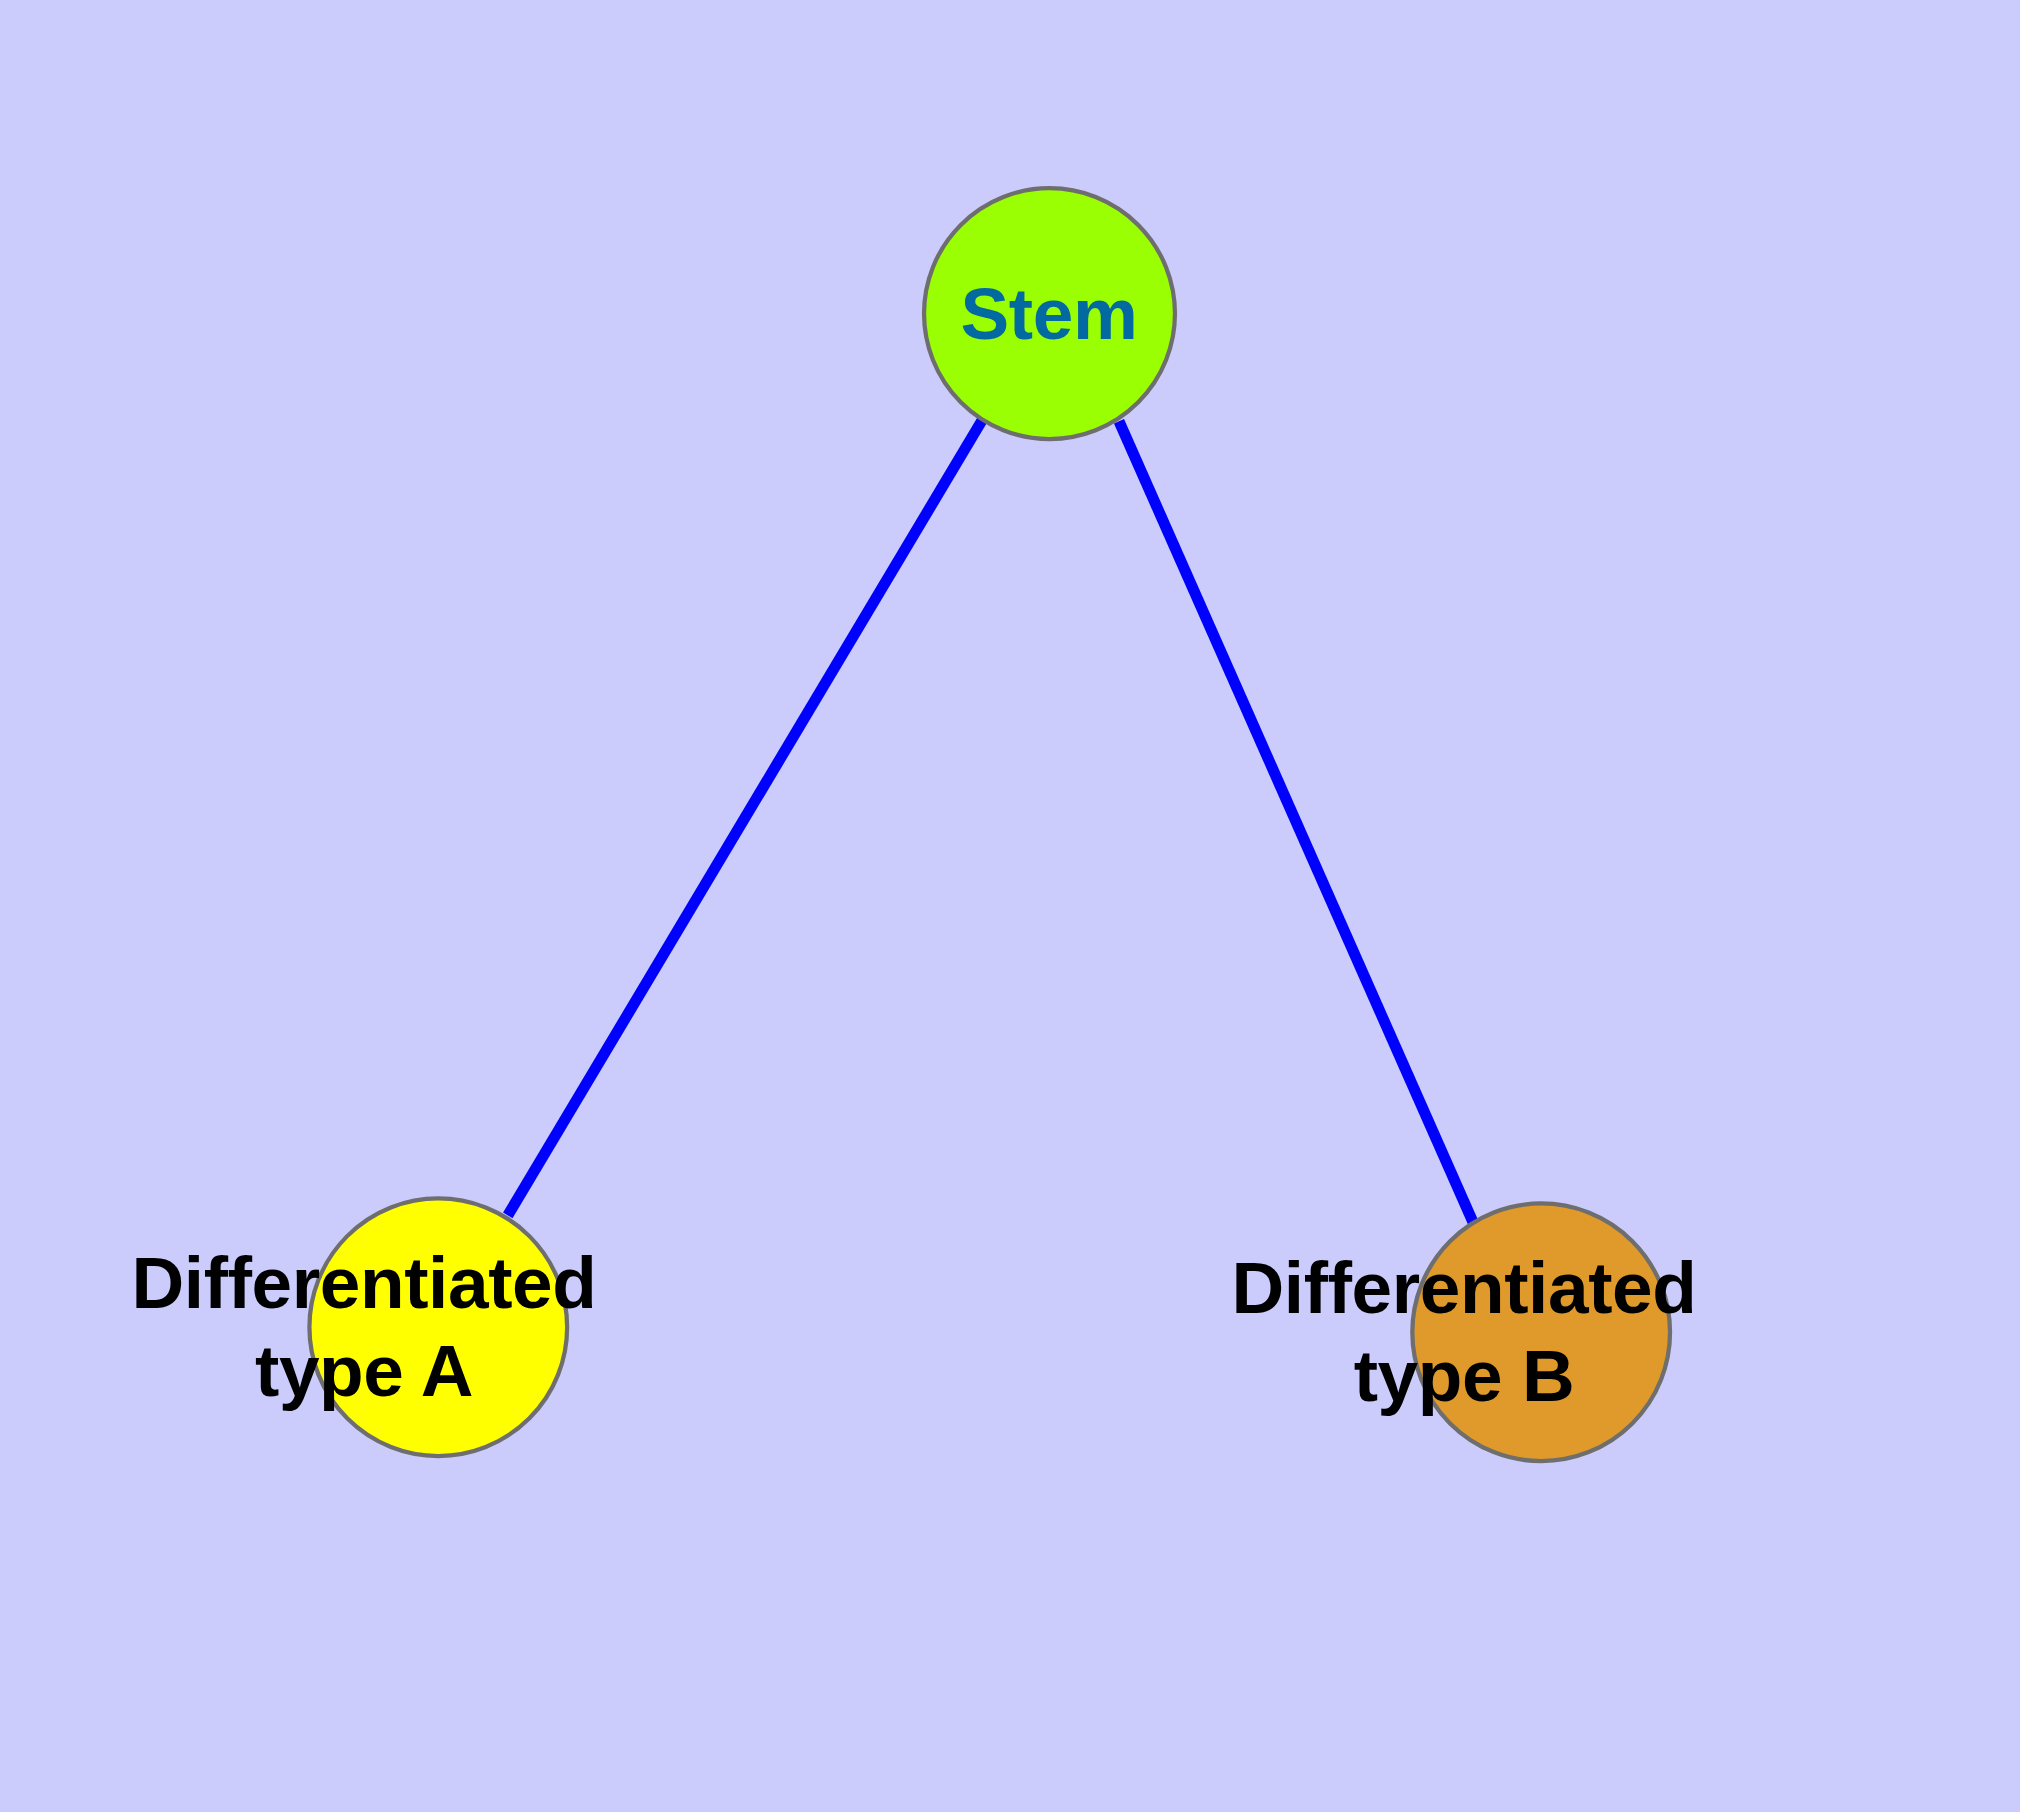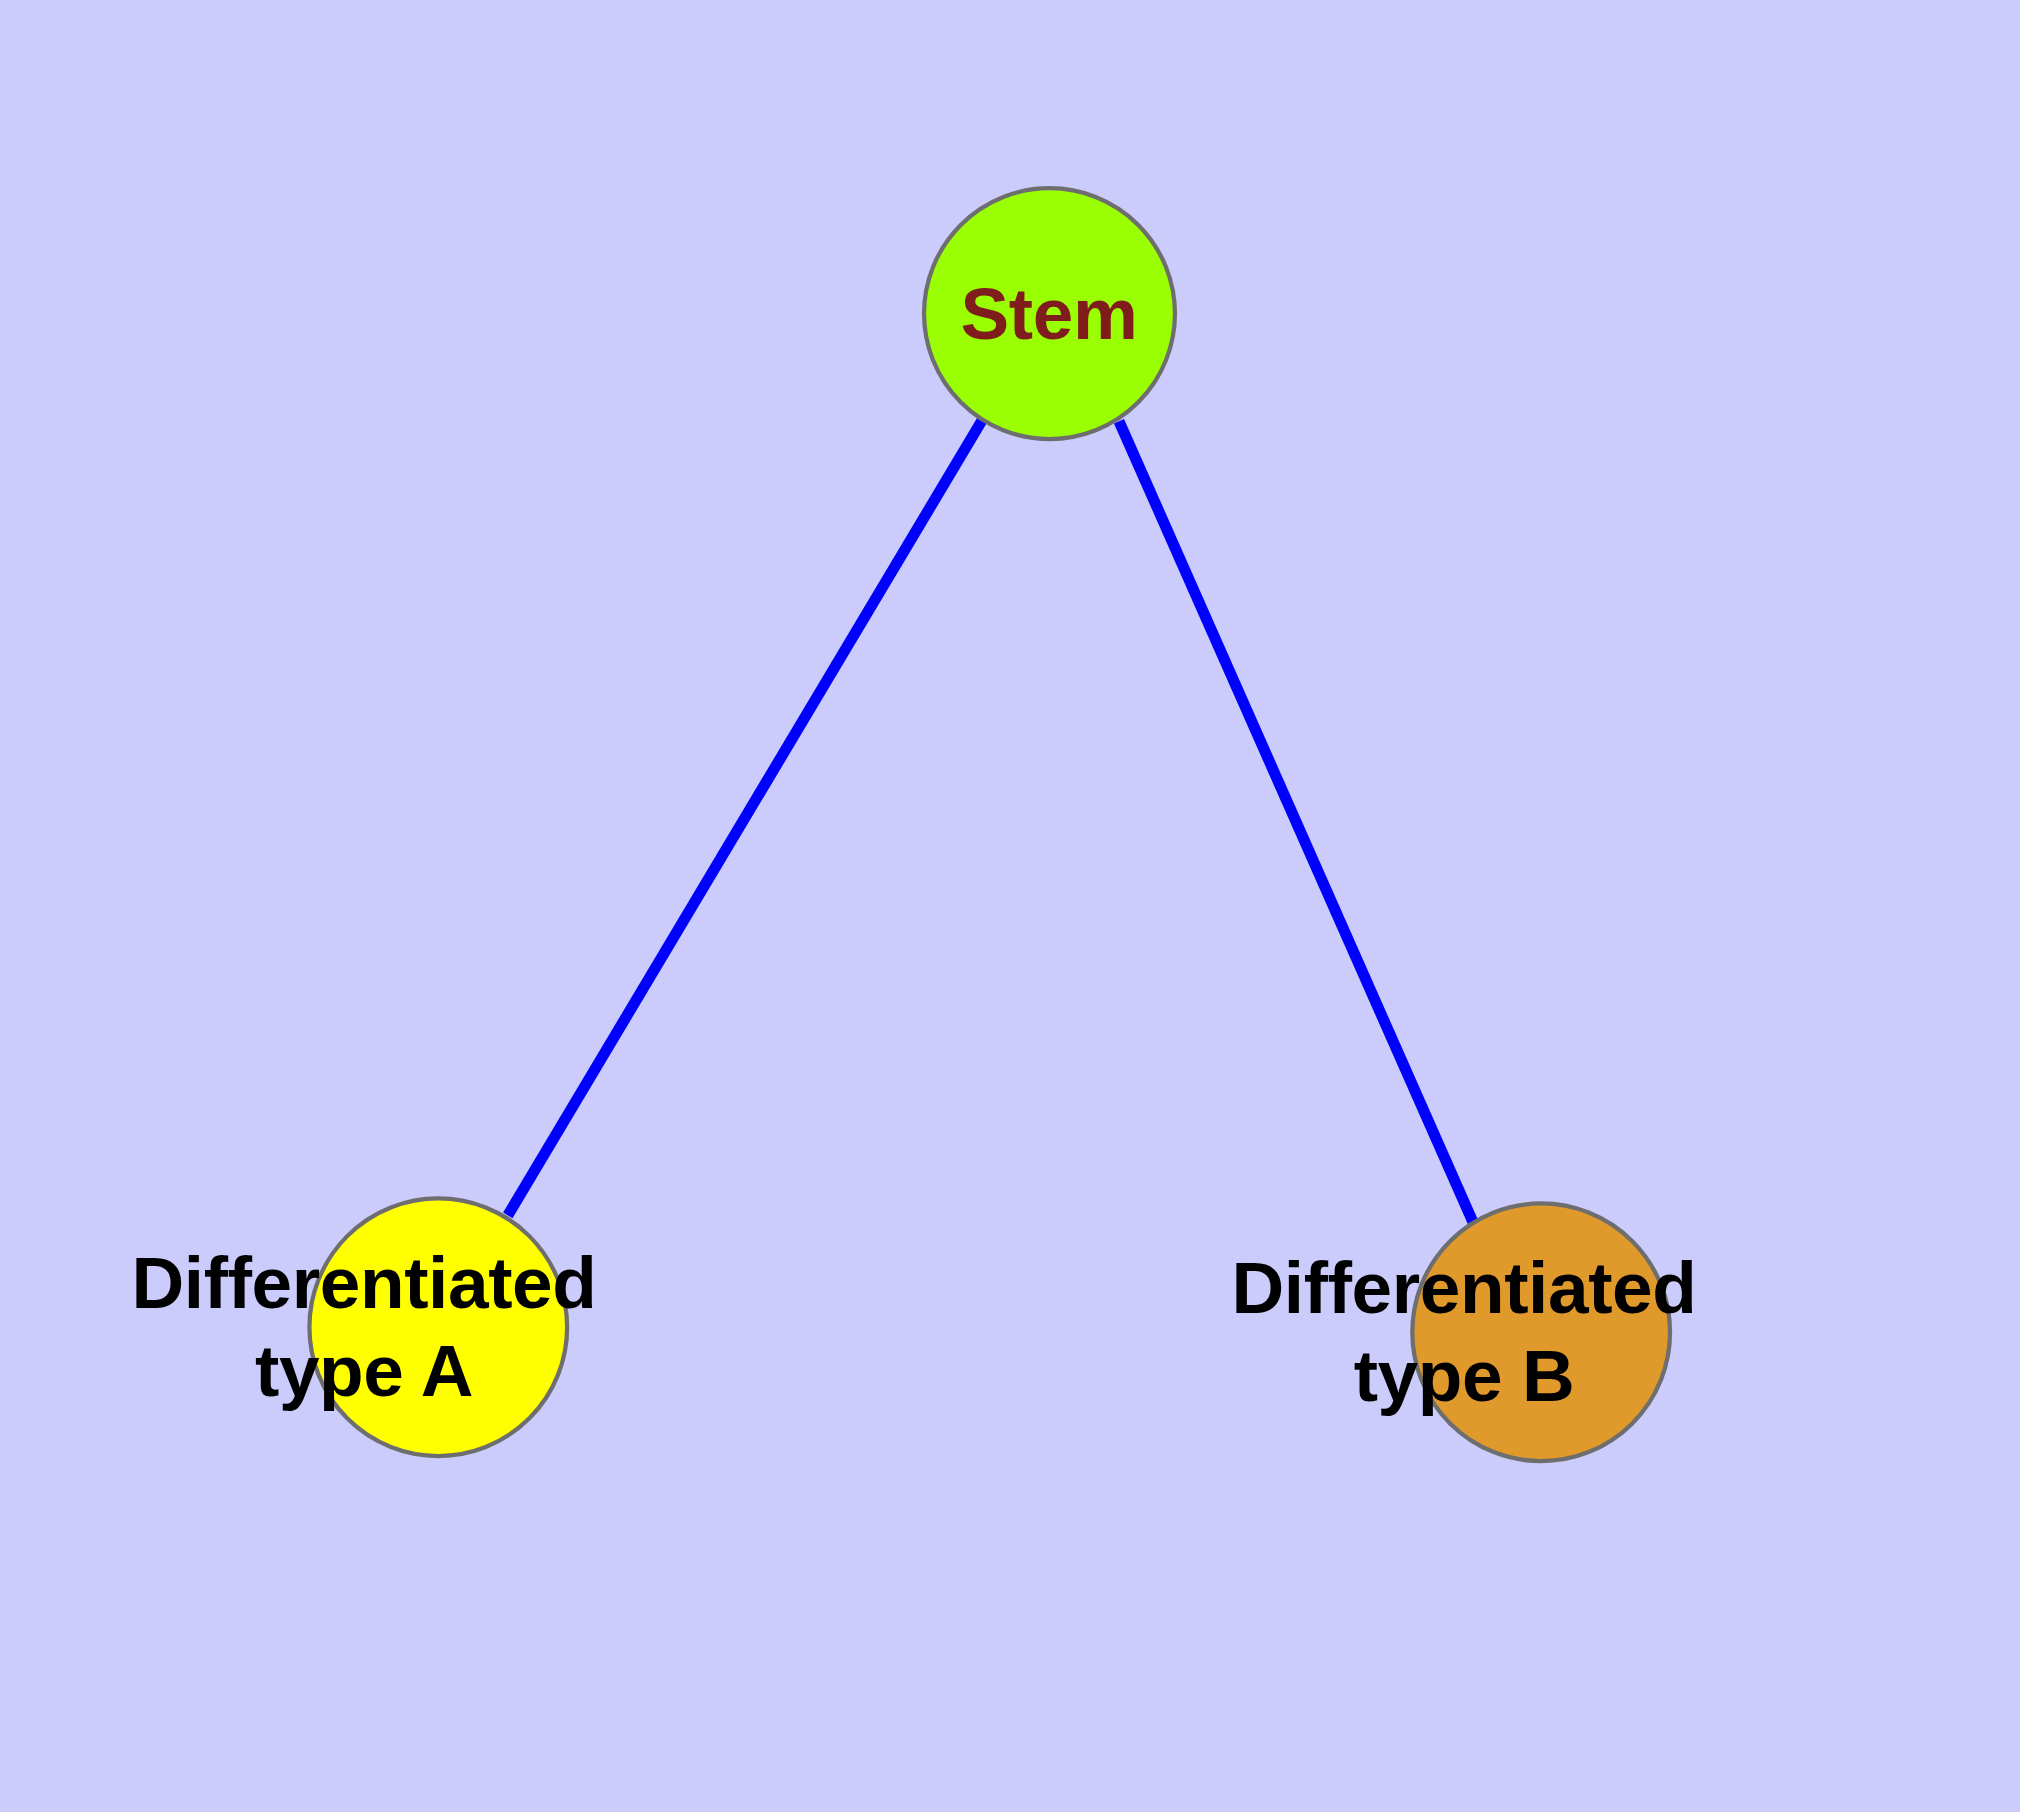--- a/index.html
+++ b/index.html
@@ -52,21 +52,21 @@
         <line x1="1320" y1="497" x2="1738" y2="1443" stroke="#0000ff" stroke-width="13" stroke-linecap="butt"></line>
       </g>
     <g id="node-layer">
         <circle cx="1238" cy="370" r="148" fill="#9aff02" stroke="#6e6e6e" stroke-width="5"></circle>
         <circle cx="517" cy="1566" r="152" fill="#ffff00" stroke="#6e6e6e" stroke-width="5"></circle>
         <circle cx="1818" cy="1572" r="152" fill="#e0992b" stroke="#6e6e6e" stroke-width="5"></circle>
       </g>
   </svg>
 
   <div id="label-layer">
-      <div class="node-label" style="left: 1049px; top: 314px; color: #7f1d1d;">Stem</div>
+      <div class="node-label" style="left: 1049px; top: 314px; color: #0369a1;">Stem</div>
       <div class="node-label" style="left: 364px; top: 1327px; color: rgb(0, 0, 0);">Differentiated
 type A</div>
       <div class="node-label" style="left: 1464px; top: 1332px; color: rgb(0, 0, 0);">Differentiated
 type B</div>
     </div>
 
 </div>
 
 
 </body></html>

